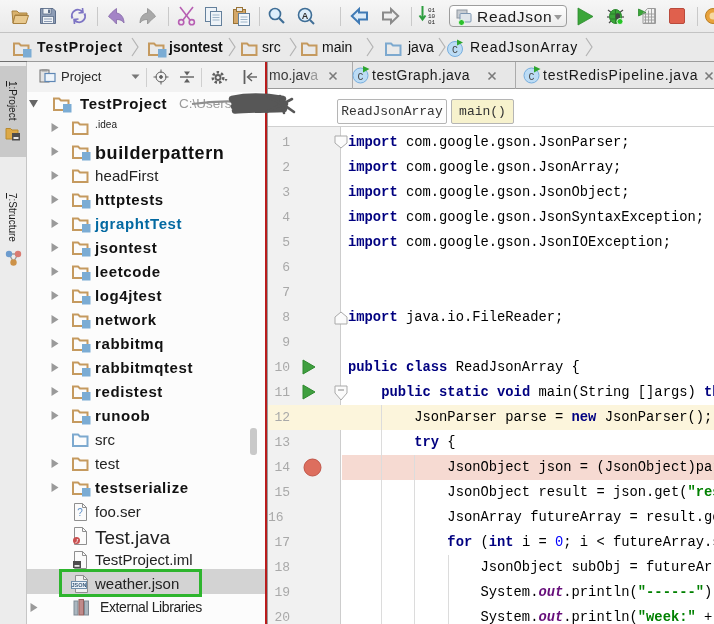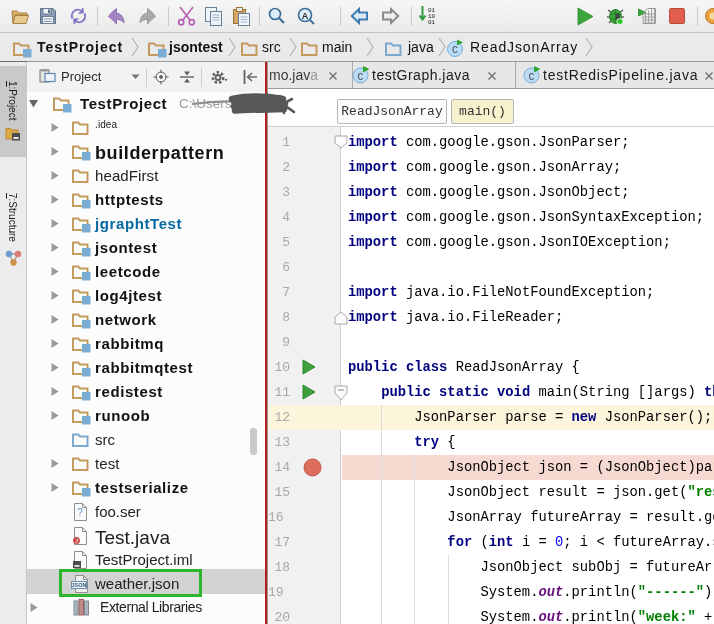--- a/index.html
+++ b/index.html
@@ -111,20 +111,31 @@
         <circle cx="8" cy="8" r="7.5" fill="#e8a23c" stroke="#b97d22"></circle>
         <circle cx="8" cy="8" r="3.5" fill="#f6d9a2"></circle>
       </g>
 </svg>
 <div class="abs" style="left:97px;top:7px;width:1px;height:19px;background:#c9c9c9"></div>
 <div class="abs" style="left:168px;top:7px;width:1px;height:19px;background:#c9c9c9"></div>
 <div class="abs" style="left:259px;top:7px;width:1px;height:19px;background:#c9c9c9"></div>
 <div class="abs" style="left:340px;top:7px;width:1px;height:19px;background:#c9c9c9"></div>
 <div class="abs" style="left:411px;top:7px;width:1px;height:19px;background:#c9c9c9"></div>
 <div class="abs" style="left:697px;top:7px;width:1px;height:19px;background:#c9c9c9"></div>
+<div class="abs" style="left:449px;top:5px;width:118px;height:22px;background:linear-gradient(#ffffff,#ebebeb);border:1px solid #9d9d9d;border-radius:4px">
+<svg class="abs" style="left:6px;top:3px" width="17" height="17" viewBox="0 0 17 17">
+        <rect x="1" y="1" width="10" height="8" fill="#c8cdd2" stroke="#8d959e"></rect>
+        <rect x="4" y="4.5" width="11" height="8.5" rx="1" fill="#dfe5ea" stroke="#7c96b2"></rect>
+        <circle cx="5.5" cy="13.5" r="3" fill="#2bc02b" stroke="#fff" stroke-width="0.8"></circle>
+      </svg>
+<span class="abs" style="left:27px;top:2px;font-size:15.5px;color:#1a1a1a;letter-spacing:0.7px">ReadJson</span>
+<svg class="abs" style="left:103px;top:8px" width="10" height="7">
+        <path d="M1 1 L5 6 L9 1 Z" fill="#9a9a9a"></path>
+      </svg>
+    </div>
 </div>
 <div class="abs" style="left:0;top:33px;width:714px;height:29px;background:#eaeaea;border-bottom:1px solid #9b9b9b">
 <svg class="abs" style="left:13px;top:7px" width="19" height="18" viewBox="0 0 19 18">
       <path d="M1 3.5 L6 3.5 L8 5.5 L15.5 5.5 L15.5 15 L1 15 Z" fill="none" stroke="#c59a5f" stroke-width="2"></path>
       <rect x="10" y="9" width="8.5" height="8.5" fill="#7bacd4"></rect>
     </svg>
 <span class="abs" style="left:37px;top:6px;font-size:14px;font-weight:bold;color:#111;letter-spacing:1px">TestProject</span>
 <svg class="abs" style="left:131px;top:4px" width="8" height="20">
       <path d="M1 1 L7 10 L1 19" stroke="#b3b3b3" stroke-width="1.2" fill="none"></path>
     </svg>
@@ -439,21 +450,21 @@
 <div class="abs mono" style="left:0;top:203px;width:22px;height:25px;line-height:25px;font-size:13px;color:#a9a9a9;text-align:right">9</div>
 <div class="abs mono" style="left:0;top:228px;width:22px;height:25px;line-height:25px;font-size:13px;color:#a9a9a9;text-align:right">10</div>
 <div class="abs mono" style="left:0;top:253px;width:22px;height:25px;line-height:25px;font-size:13px;color:#a9a9a9;text-align:right">11</div>
 <div class="abs mono" style="left:0;top:278px;width:22px;height:25px;line-height:25px;font-size:13px;color:#a9a9a9;text-align:right">12</div>
 <div class="abs mono" style="left:0;top:303px;width:22px;height:25px;line-height:25px;font-size:13px;color:#a9a9a9;text-align:right">13</div>
 <div class="abs mono" style="left:0;top:328px;width:22px;height:25px;line-height:25px;font-size:13px;color:#a9a9a9;text-align:right">14</div>
 <div class="abs mono" style="left:0;top:353px;width:22px;height:25px;line-height:25px;font-size:13px;color:#a9a9a9;text-align:right">15</div>
 <div class="abs mono" style="left:0;top:378px;width:22px;height:25px;line-height:25px;font-size:13px;color:#a9a9a9;text-align:left">16</div>
 <div class="abs mono" style="left:0;top:403px;width:22px;height:25px;line-height:25px;font-size:13px;color:#a9a9a9;text-align:right">17</div>
 <div class="abs mono" style="left:0;top:428px;width:22px;height:25px;line-height:25px;font-size:13px;color:#a9a9a9;text-align:right">18</div>
-<div class="abs mono" style="left:0;top:453px;width:22px;height:25px;line-height:25px;font-size:13px;color:#a9a9a9;">19</div>
+<div class="abs mono" style="left:0;top:453px;width:22px;height:25px;line-height:25px;font-size:13px;color:#a9a9a9;text-align:right">19</div>
 <div class="abs mono" style="left:0;top:478px;width:22px;height:25px;line-height:25px;font-size:13px;color:#a9a9a9;text-align:right">20</div>
 <svg class="abs" style="left:66px;top:8px" width="14" height="15">
       <path d="M1 1 L13 1 L13 8 L7 13 L1 8 Z" fill="#fbfbfb" stroke="#a9a9a9"></path>
     </svg>
 <svg class="abs" style="left:66px;top:183px" width="14" height="15">
       <path d="M1 14 L13 14 L13 7 L7 2 L1 7 Z" fill="#fbfbfb" stroke="#a9a9a9"></path>
     </svg>
 <svg class="abs" style="left:66px;top:258px" width="14" height="17">
       <path d="M1 1 L13 1 L13 8 L7 15 L1 8 Z" fill="#fbfbfb" stroke="#a9a9a9"></path>
       <line x1="4" y1="5" x2="10" y2="5" stroke="#888"></line>
@@ -466,21 +477,20 @@
     </svg>
 <svg class="abs" style="left:35px;top:331px" width="19" height="19">
       <circle cx="9.5" cy="9.5" r="8.5" fill="#dd6e5e" stroke="#c05548"></circle>
     </svg>
 <div class="abs mono" style="left:80px;top:3px;height:25px;line-height:25px;font-size:13.8px;color:#000"><span class="k">import</span> com.google.gson.JsonParser;</div>
 <div class="abs mono" style="left:80px;top:28px;height:25px;line-height:25px;font-size:13.8px;color:#000"><span class="k">import</span> com.google.gson.JsonArray;</div>
 <div class="abs mono" style="left:80px;top:53px;height:25px;line-height:25px;font-size:13.8px;color:#000"><span class="k">import</span> com.google.gson.JsonObject;</div>
 <div class="abs mono" style="left:80px;top:78px;height:25px;line-height:25px;font-size:13.8px;color:#000"><span class="k">import</span> com.google.gson.JsonSyntaxException;</div>
 <div class="abs mono" style="left:80px;top:103px;height:25px;line-height:25px;font-size:13.8px;color:#000"><span class="k">import</span> com.google.gson.JsonIOException;</div>
 <div class="abs mono" style="left:80px;top:128px;height:25px;line-height:25px;font-size:13.8px;color:#000"></div>
-<div class="abs mono" style="left:80px;top:153px;height:25px;line-height:25px;font-size:13.8px;color:#000"><span class="k">import</span> java.io.FileNotFoundException;</div>
 <div class="abs mono" style="left:80px;top:178px;height:25px;line-height:25px;font-size:13.8px;color:#000"><span class="k">import</span> java.io.FileReader;</div>
 <div class="abs mono" style="left:80px;top:203px;height:25px;line-height:25px;font-size:13.8px;color:#000"></div>
 <div class="abs mono" style="left:80px;top:228px;height:25px;line-height:25px;font-size:13.8px;color:#000"><span class="k">public class</span> ReadJsonArray {</div>
 <div class="abs mono" style="left:80px;top:253px;height:25px;line-height:25px;font-size:13.8px;color:#000">    <span class="k">public static void</span> main(String []args) <span class="k">throws</span> FileNotFoundException {</div>
 <div class="abs mono" style="left:80px;top:278px;height:25px;line-height:25px;font-size:13.8px;color:#000">        JsonParser parse = <span class="k">new</span> JsonParser();</div>
 <div class="abs mono" style="left:80px;top:303px;height:25px;line-height:25px;font-size:13.8px;color:#000">        <span class="k">try</span> {</div>
 <div class="abs mono" style="left:80px;top:328px;height:25px;line-height:25px;font-size:13.8px;color:#000">            JsonObject json = (JsonObject)parse.parse( FileReader());</div>
 <div class="abs mono" style="left:80px;top:353px;height:25px;line-height:25px;font-size:13.8px;color:#000">            JsonObject result = json.get(<span class="s">"result"</span>).getAsJsonObject();</div>
 <div class="abs mono" style="left:80px;top:378px;height:25px;line-height:25px;font-size:13.8px;color:#000">            JsonArray futureArray = result.get().getAsJsonArray();</div>
 <div class="abs mono" style="left:80px;top:403px;height:25px;line-height:25px;font-size:13.8px;color:#000">            <span class="k">for</span> (<span class="k">int</span> i = <span class="num">0</span>; i &lt; futureArray.size(); i++) {</div>

